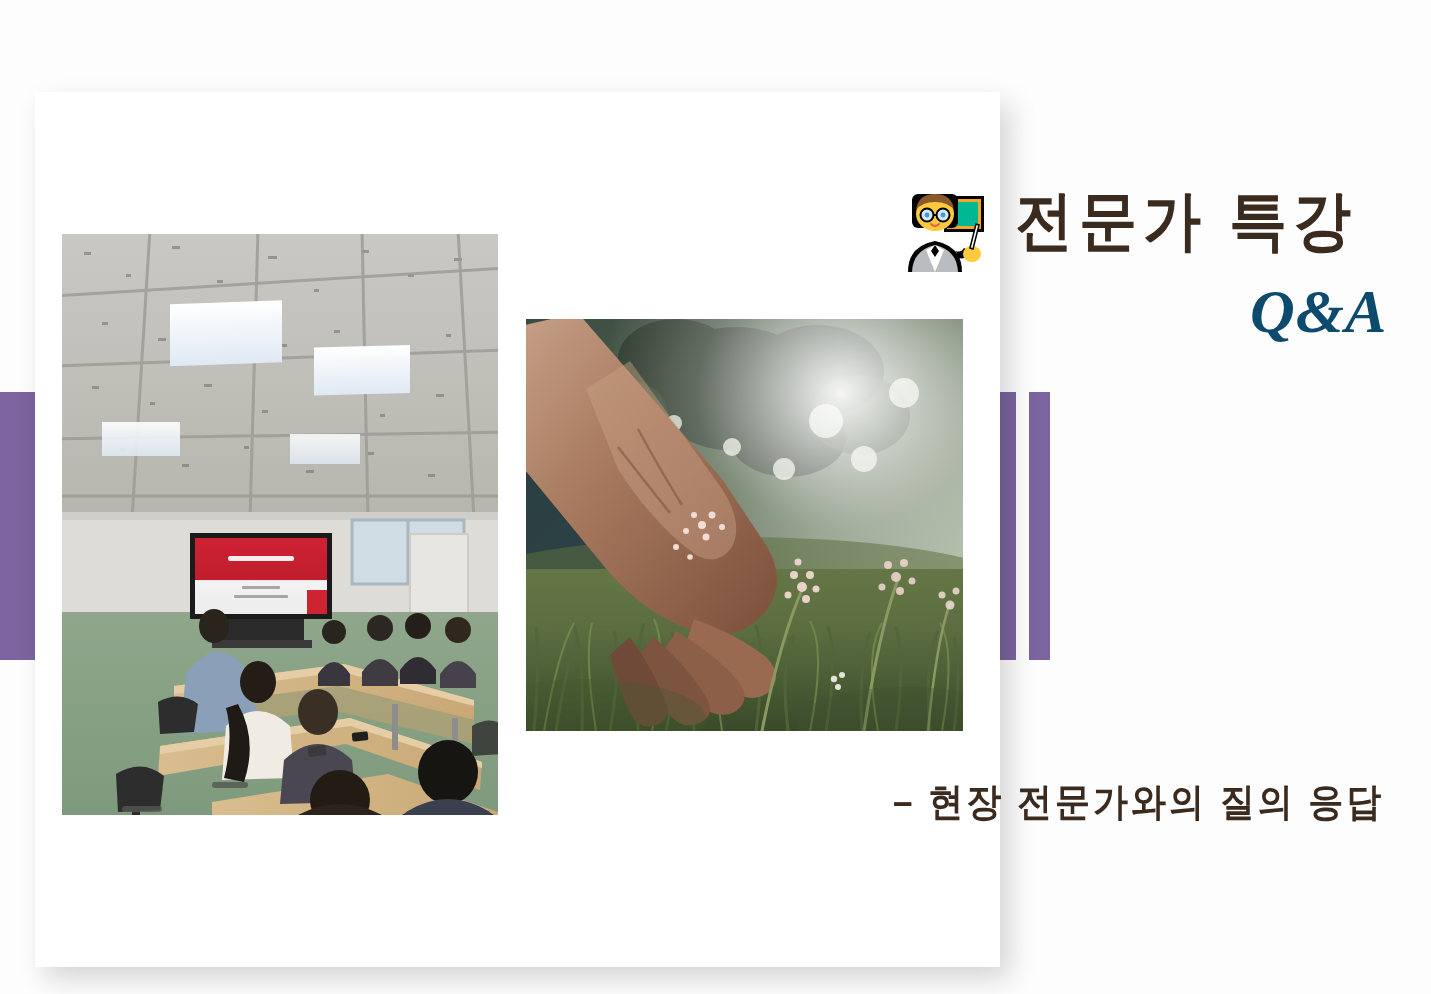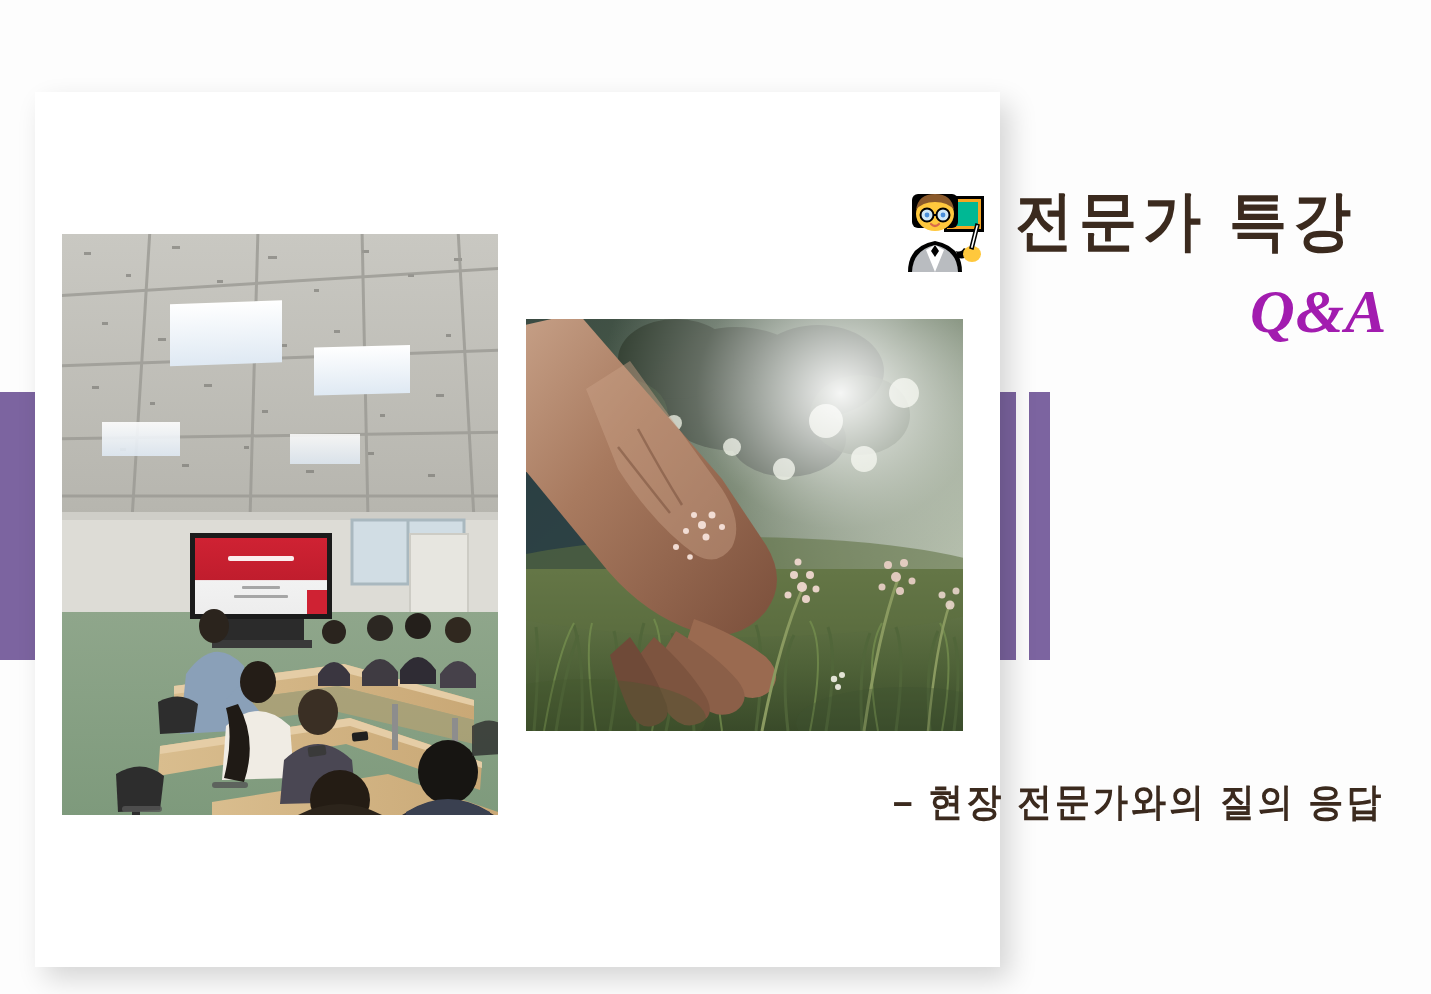--- a/index.html
+++ b/index.html
@@ -118,21 +118,21 @@
 
   #title-line-2 {
     position: absolute;
     left: 350px;
     top: 98px;
     font-family: "Liberation Serif", serif;
     font-size: 62px;
     font-weight: 700;
     font-style: italic;
     letter-spacing: 1px;
-    color: #a21caf;
+    color: #0c4a6e;
     white-space: nowrap;
   }
 
   
   #caption {
     position: absolute;
     left: 893px;
     top: 776px;
     font-family: "Liberation Sans", sans-serif;
     font-size: 35px;

